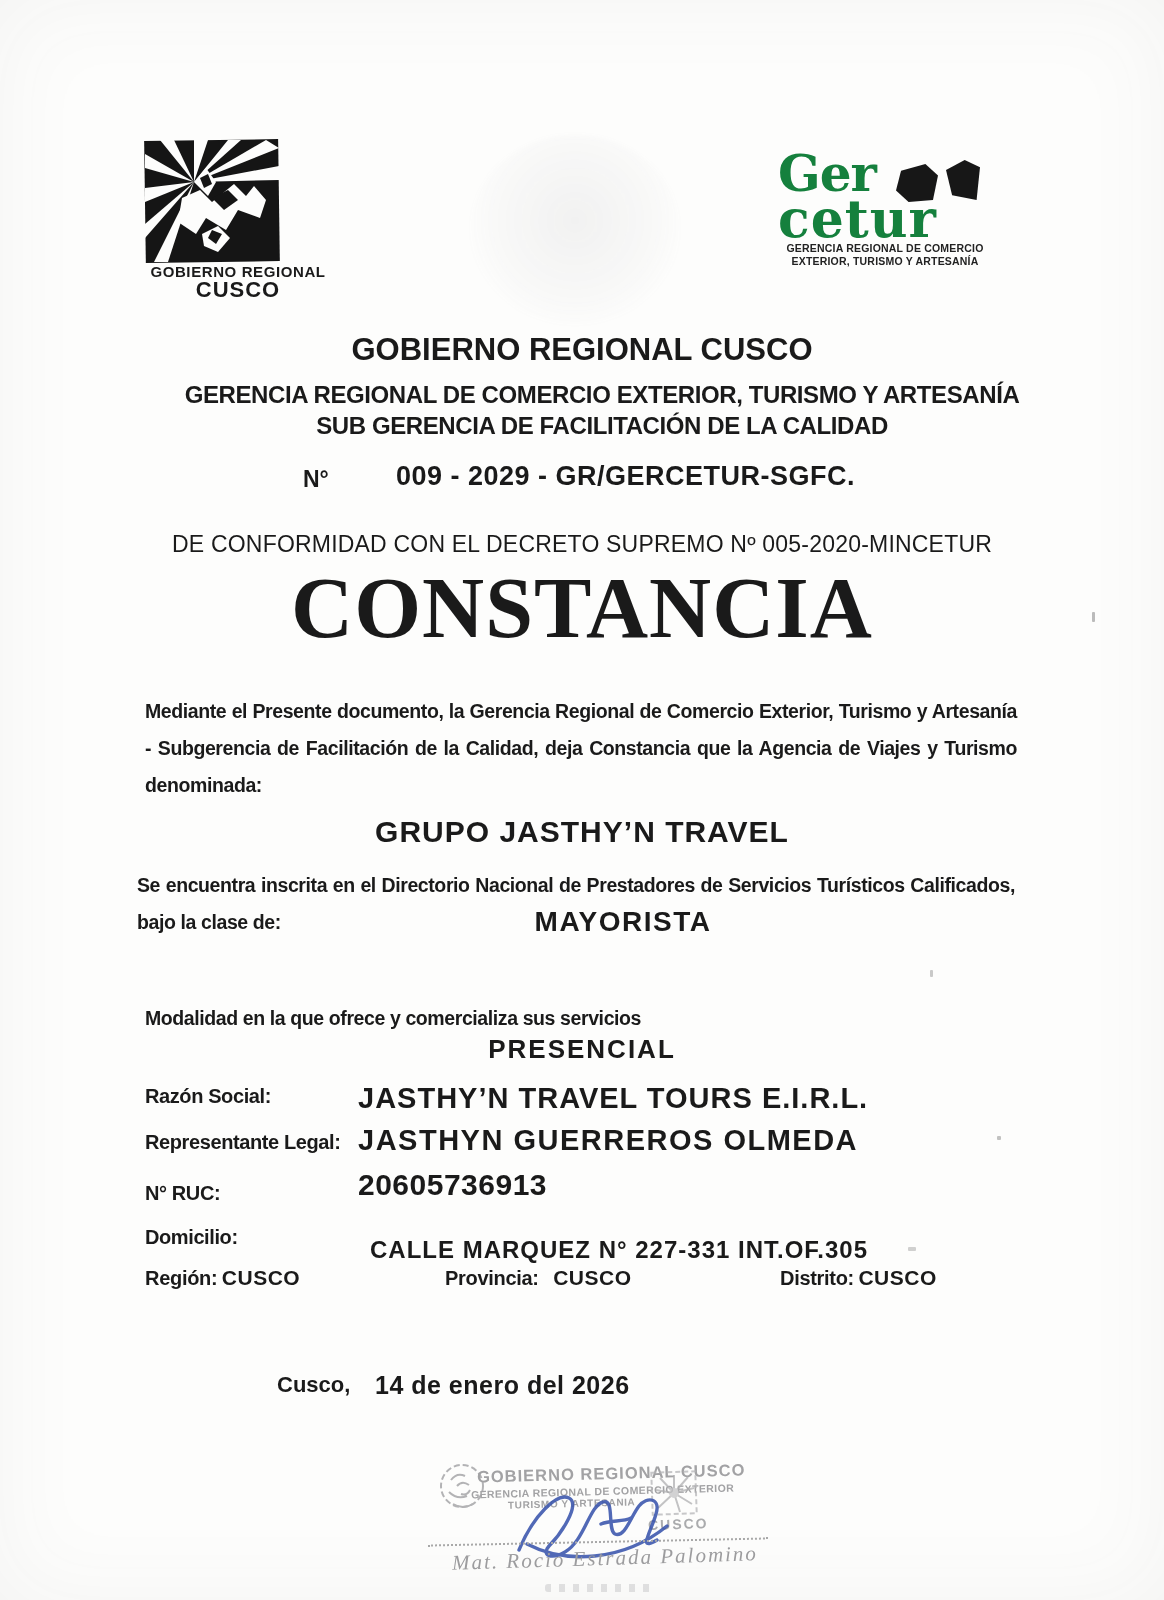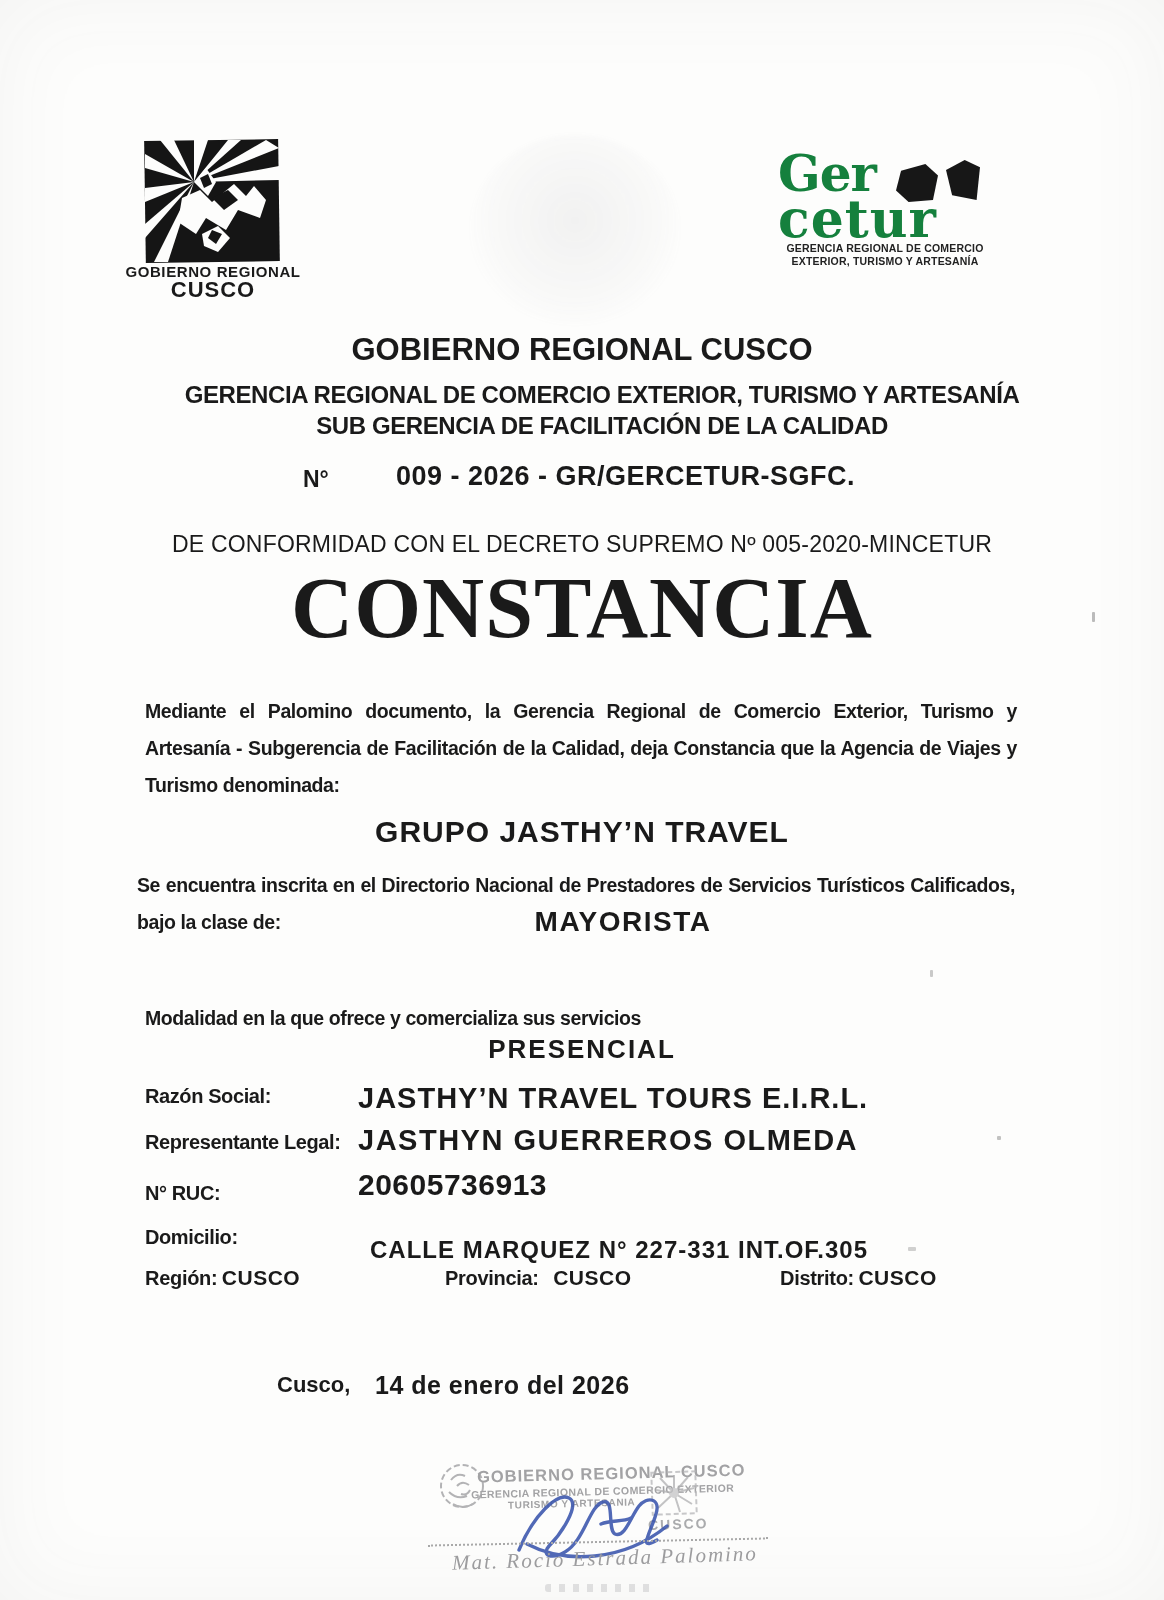--- a/index.html
+++ b/index.html
@@ -8,21 +8,21 @@
     background:#fdfdfc;overflow:hidden;
     font-family:"Liberation Sans",sans-serif;color:#1a1a1a;
     box-shadow:inset 0 0 90px rgba(80,80,70,.05);
   }
   .abs{position:absolute;}
   .ctr{left:0;width:1164px;text-align:center;}
   .b{font-weight:bold;}
   .narrow{letter-spacing:-0.4px;padding-left:20px;}
 
   
-  .left-logo-caption{font-size:15px;letter-spacing:.6px;font-weight:600;line-height:15px;}
+  .left-logo-caption{font-size:15px;letter-spacing:.6px;font-weight:600;line-height:15px;margin-left:25px;}
   .left-logo-caption .big{font-size:22px;letter-spacing:1px;line-height:22px;font-weight:600;}
   .gercetur{font-family:"DejaVu Serif",serif;font-weight:bold;color:#15803d;line-height:.88;}
   .gercetur .w1{font-size:50px;letter-spacing:-1px;}
   .gercetur .w2{font-size:52px;letter-spacing:1px;}
   .gercetur-cap{font-size:10.5px;font-weight:bold;letter-spacing:.2px;line-height:13px;text-align:center;color:#222;}
   .blob{position:absolute;background:#171717;}
 
   .ghost-stamp{left:470px;top:135px;width:210px;height:190px;border-radius:50%;
     background:radial-gradient(circle at 50% 45%, rgba(90,90,100,.07), rgba(120,120,130,.03) 55%, transparent 75%);
     filter:blur(2px);}
@@ -114,27 +114,27 @@
       <div>GERENCIA REGIONAL DE COMERCIO</div>
       <div>EXTERIOR, TURISMO Y ARTESANÍA</div>
     </div>
   </div>
 
   <div class="abs ctr b t-main">GOBIERNO REGIONAL CUSCO</div>
   <div class="abs ctr b narrow t-sub1">GERENCIA REGIONAL DE COMERCIO EXTERIOR, TURISMO Y ARTESANÍA</div>
   <div class="abs ctr b narrow t-sub2">SUB GERENCIA DE FACILITACIÓN DE LA CALIDAD</div>
 
   <div class="abs b num-label">N°</div>
-  <div class="abs b num-value">009 - 2026 - GR/GERCETUR-SGFC.</div>
+  <div class="abs b num-value">009 - 2029 - GR/GERCETUR-SGFC.</div>
 
   <div class="abs ctr conform">DE CONFORMIDAD CON EL DECRETO SUPREMO Nº 005-2020-MINCETUR</div>
 
   <div class="abs ctr doc-title">CONSTANCIA</div>
 
-  <div class="abs para intro">Mediante el Palomino documento, la Gerencia Regional de Comercio Exterior, Turismo y Artesanía - Subgerencia de Facilitación de la Calidad, deja Constancia que la Agencia de Viajes y Turismo denominada:</div>
+  <div class="abs para intro">Mediante el Presente documento, la Gerencia Regional de Comercio Exterior, Turismo y Artesanía - Subgerencia de Facilitación de la Calidad, deja Constancia que la Agencia de Viajes y Turismo denominada:</div>
 
   <div class="abs ctr b agency">GRUPO JASTHY’N TRAVEL</div>
 
   <div class="abs para registry">Se encuentra inscrita en el Directorio Nacional de Prestadores de Servicios Turísticos Calificados, bajo la clase de:</div>
 
   <div class="abs ctr b classif">MAYORISTA</div>
 
   <div class="abs modality-label">Modalidad en la que ofrece y comercializa sus servicios</div>
   <div class="abs ctr b modality-value">PRESENCIAL</div>
 

